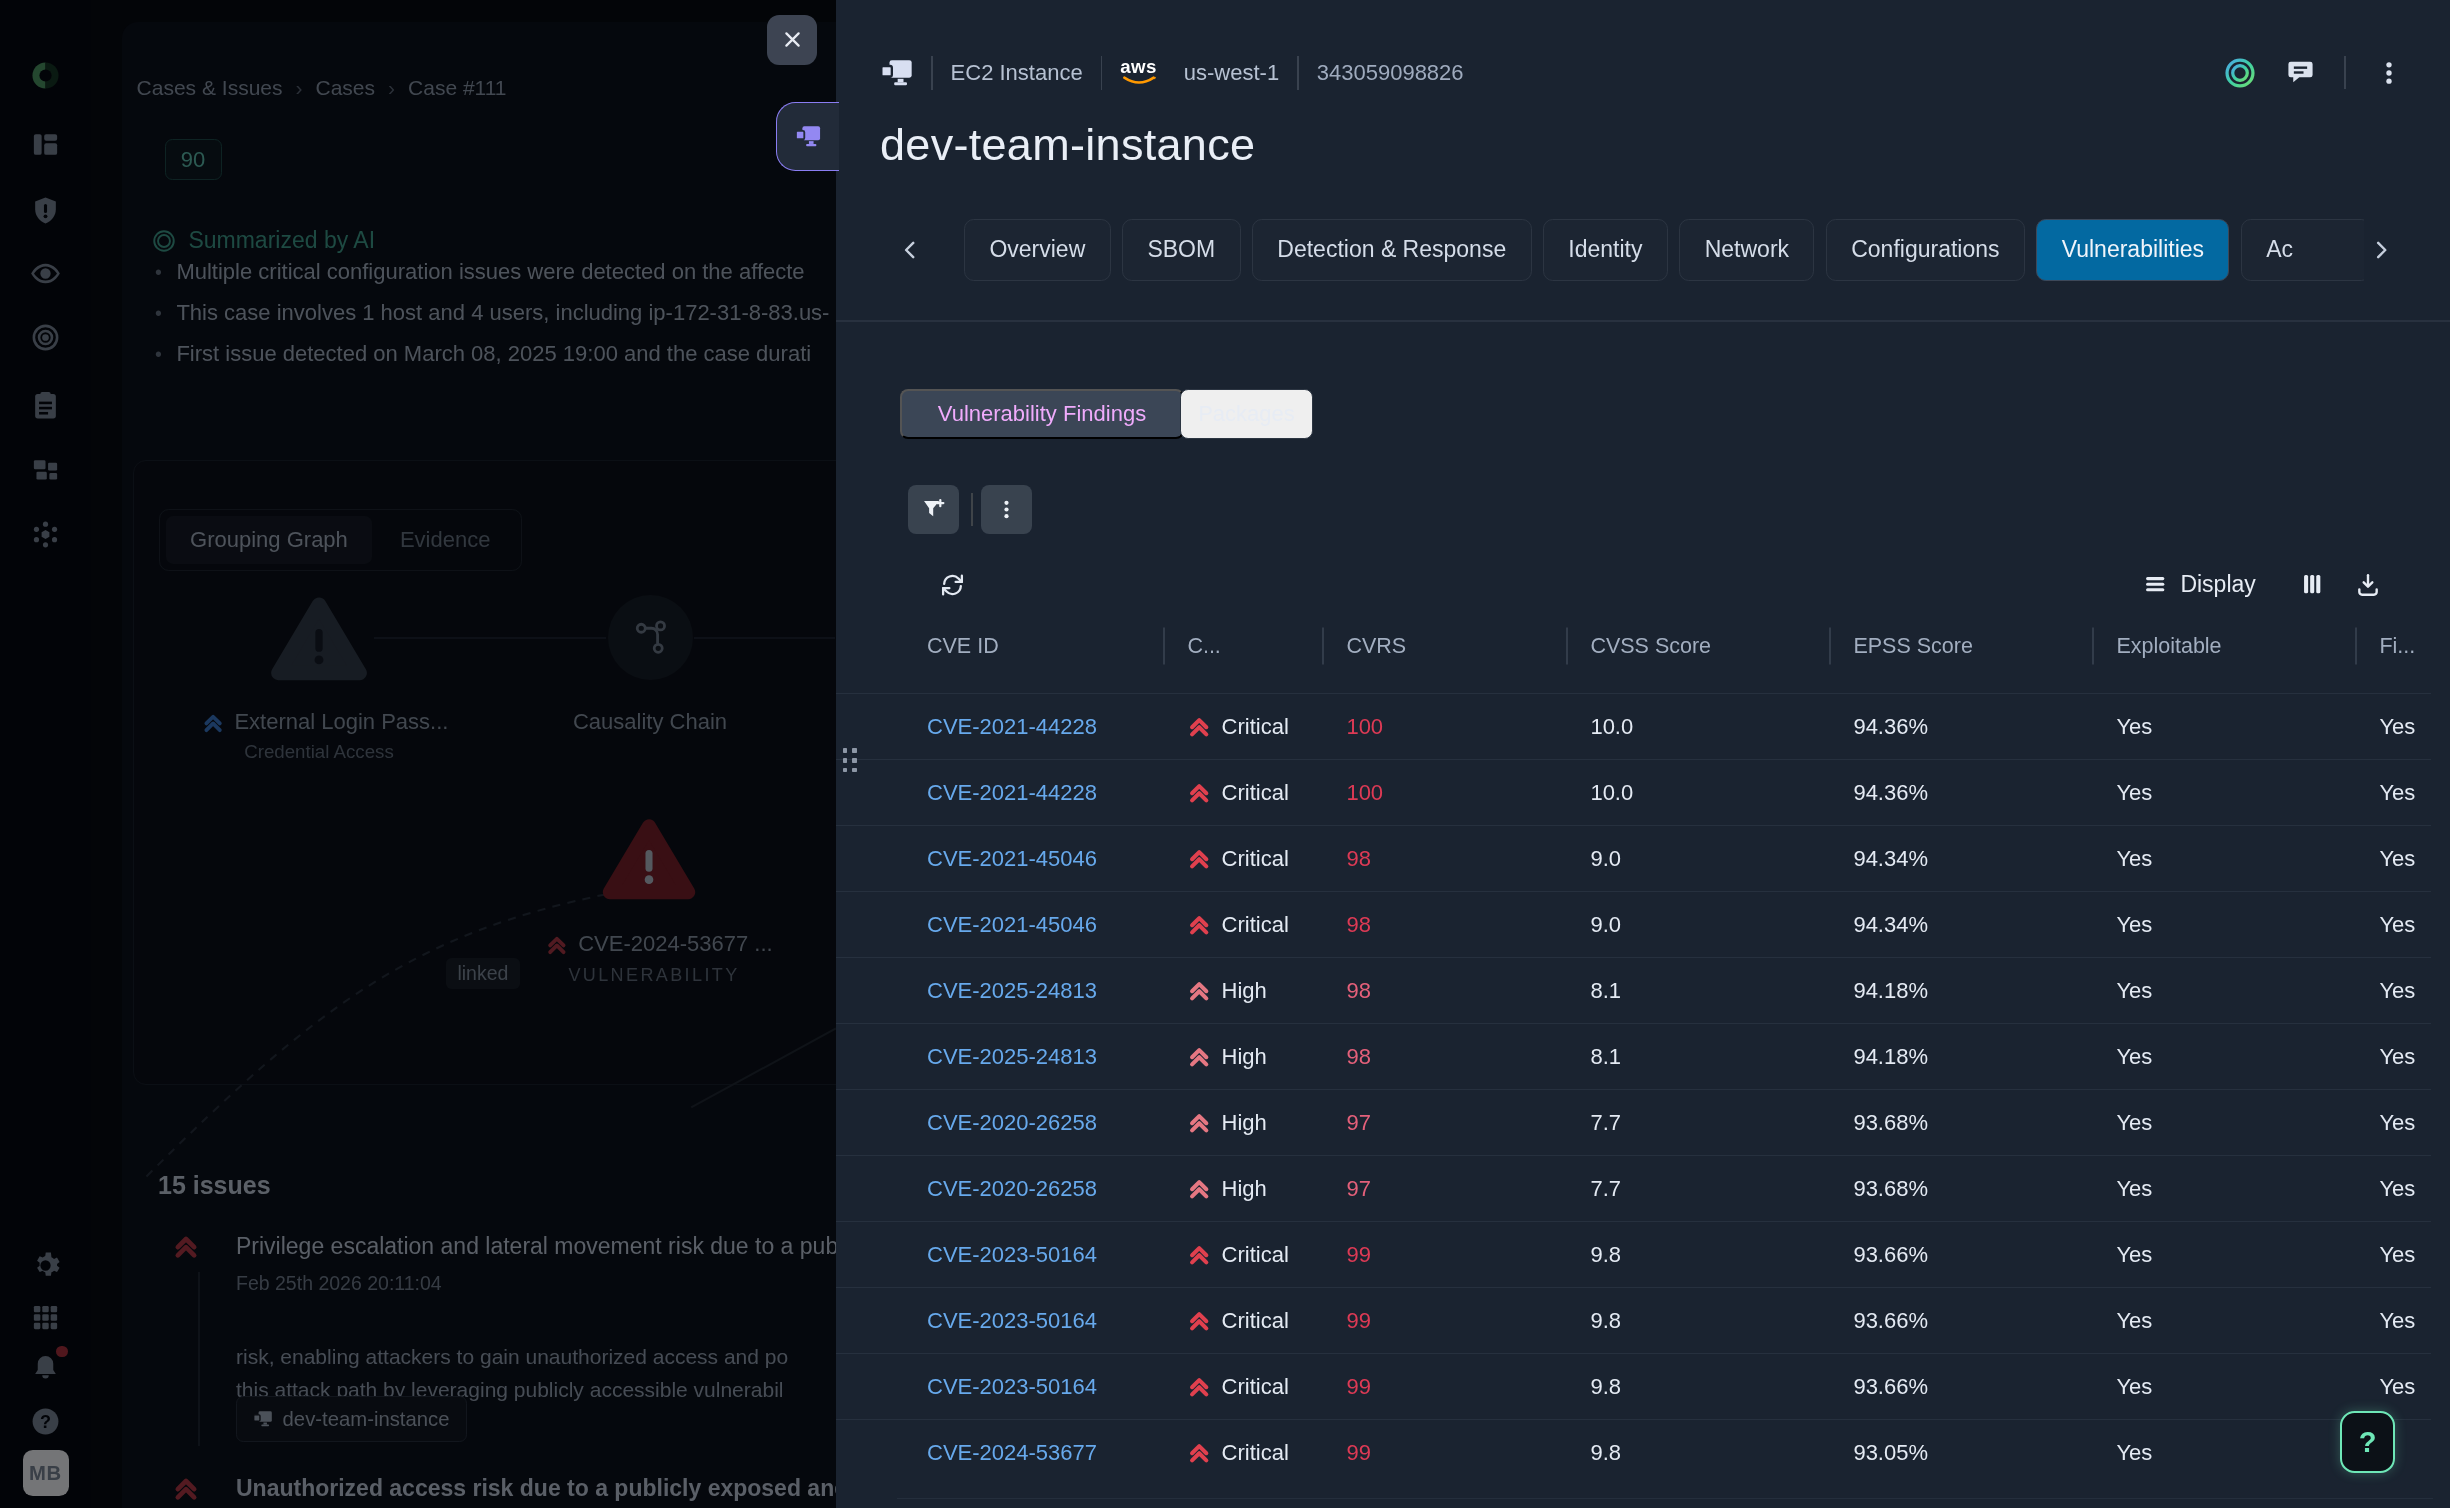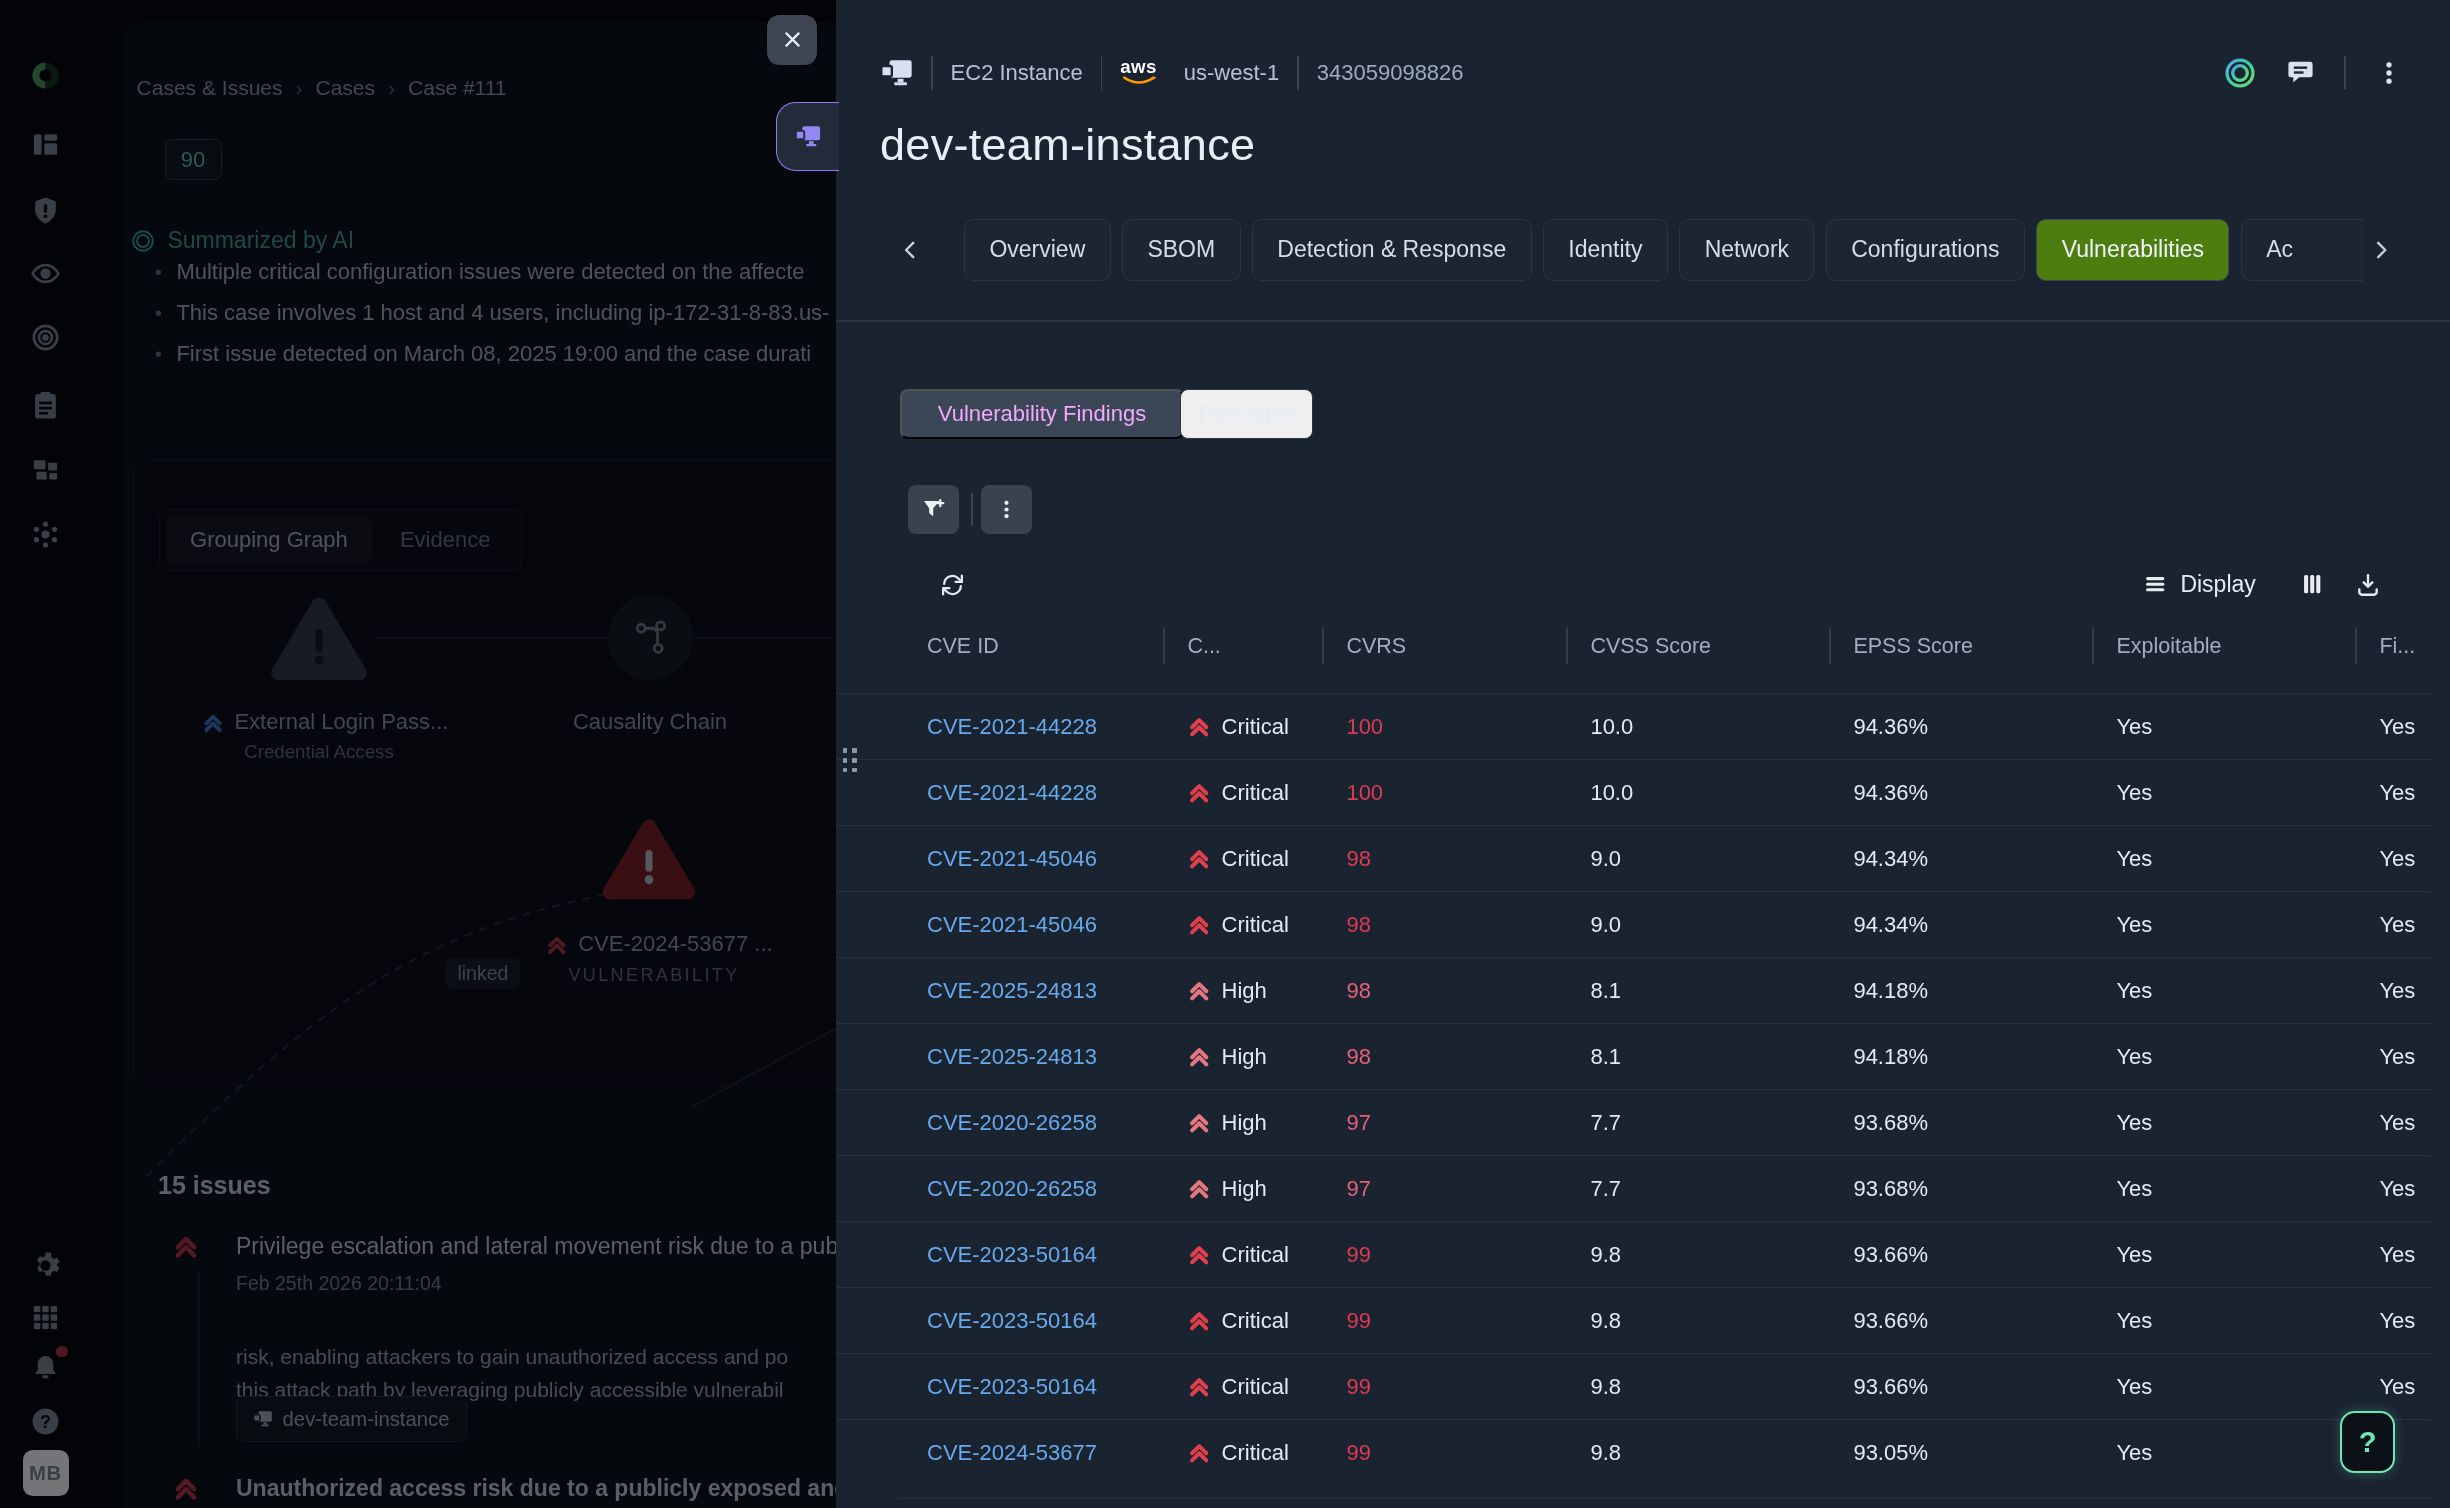--- a/index.html
+++ b/index.html
@@ -19,21 +19,21 @@
 
   
   .case-panel{position:absolute;left:122px;top:22px;width:714px;height:1487px;background:#0b0e14;
     border-radius:16.3px 0 0 0;z-index:11;overflow:hidden;}
   .breadcrumb{position:absolute;left:14.6px;top:54px;font-size:21px;color:#8e9aa8;display:flex;gap:13px;white-space:nowrap;}
   .bc-sep{color:#5d6774}
   .case-title-row{position:absolute;left:14.6px;top:117px;display:flex;align-items:center;gap:21px;white-space:nowrap;padding-left:28px;}
   .score-badge{min-width:42px;height:39px;border-radius:7.3px;border:0.8px solid #1d4a45;background:rgba(45,212,191,0.05);
     color:#5fc3ae;font-size:22px;display:flex;align-items:center;justify-content:center;padding:0 6.5px;}
   .case-title{font-size:42px;font-weight:500;color:#c2cbd8;letter-spacing:0.2px;}
-  .ai-row{position:absolute;left:8px;top:205px;display:flex;align-items:center;gap:11.4px;color:var(--ai-teal);}
+  .ai-row{position:absolute;left:29px;top:205px;display:flex;align-items:center;gap:11.4px;color:var(--ai-teal);}
   .ai-row .lbl{font-size:23px;}
   .bullet{position:absolute;left:33px;width:894px;font-size:22px;color:#a9b4c2;white-space:nowrap;}
   .bullet::before{content:"•";color:#67717e;margin-right:14.6px;font-size:19.5px;}
 
   .graph-card{position:absolute;left:11.4px;top:438px;width:1138px;height:623px;border:0.8px solid #171d26;
     border-radius:13px;background:#0a0d12;}
   .gtoggle{position:absolute;left:37px;top:487px;display:flex;padding:5.7px;border:0.8px solid #1d232c;border-radius:9.8px;gap:3.3px;}
   .gchip{font-size:22px;padding:11.4px 24.4px;border-radius:7.3px;color:#6b7582;cursor:pointer;white-space:nowrap;}
   .gchip.on{background:#14181f;color:#aab4c1;}
   .gline{position:absolute;height:1.6px;background:#1b212a;}
@@ -74,21 +74,21 @@
   .aws-logo .t{color:#fff;font-weight:700;font-size:18.7px;line-height:16.3px;letter-spacing:0.4px;}
   .acct{color:#9fabbe;}
   .top-icons{position:absolute;top:54px;right:47px;height:37px;display:flex;align-items:center;gap:29px;color:#dbe2ee;}
   .panel-title{position:absolute;left:44px;top:119px;font-size:45px;font-weight:500;color:#e9eef6;letter-spacing:0.3px;}
 
   .tabs-row{position:absolute;left:0;top:218px;width:1614px;height:63px;}
   .tab-nav{position:absolute;top:50%;transform:translateY(-50%);color:#c6cfdd;cursor:pointer;}
   #tabs-scroll{position:absolute;left:128px;top:0;width:1400px;height:63px;display:flex;gap:11.4px;overflow:hidden;align-items:center;}
   .tab-chip{flex:0 0 auto;height:62px;display:flex;align-items:center;padding:0 24.4px;border-radius:9.8px;
     border:0.8px solid #2c3542;background:rgba(255,255,255,0.012);color:#d5dde9;font-size:23px;cursor:pointer;white-space:nowrap;}
-  .tab-chip.active{background:#4d7c0f;border-color:#3d4859;color:#f0f4fa;}
+  .tab-chip.active{background:#0369a1;border-color:#3d4859;color:#f0f4fa;}
   .tab-chip.truncated{width:130px;padding:0 0 0 24.4px;overflow:hidden;}
   .tabs-divider{position:absolute;left:0;top:320px;width:1614px;height:1.6px;background:#28313f;}
 
   .subtab{position:absolute;top:389px;height:50px;display:flex;align-items:center;justify-content:center;
     border-radius:8.1px;font-size:22px;cursor:pointer;white-space:nowrap;}
   .subtab.on{left:64px;width:284px;background:#3b4656;color:#f0abfc;}
   .subtab.off{left:344px;width:133px;border:0.8px solid #2c3542;color:#e7ecf4;}
 
   .tool-btn{position:absolute;top:485px;width:51px;height:49px;border-radius:8.1px;background:#39434f;border:none;
     display:flex;align-items:center;justify-content:center;color:#eef2f7;cursor:pointer;}

